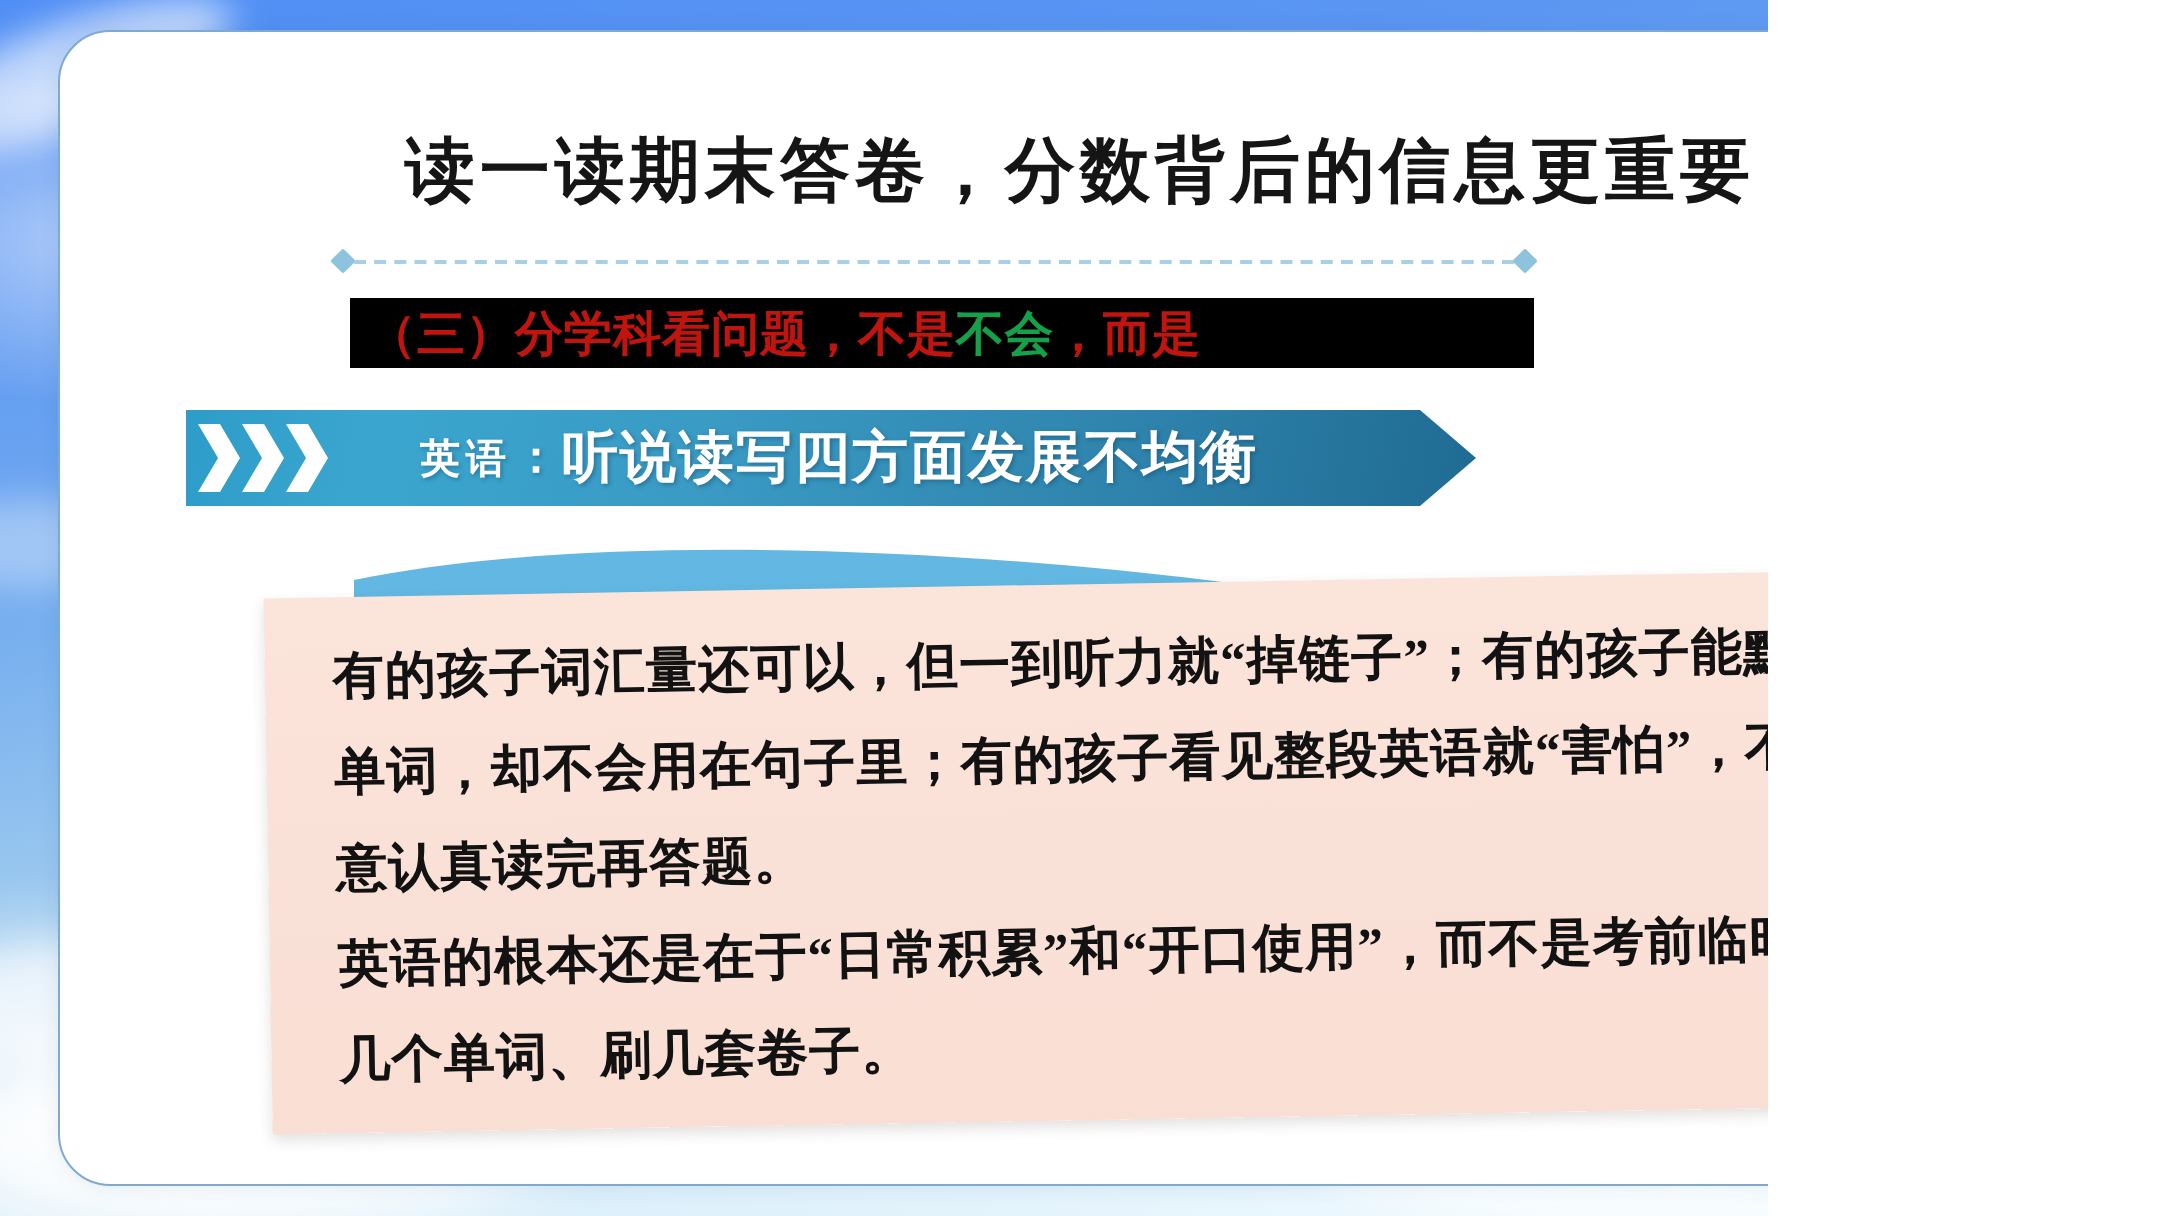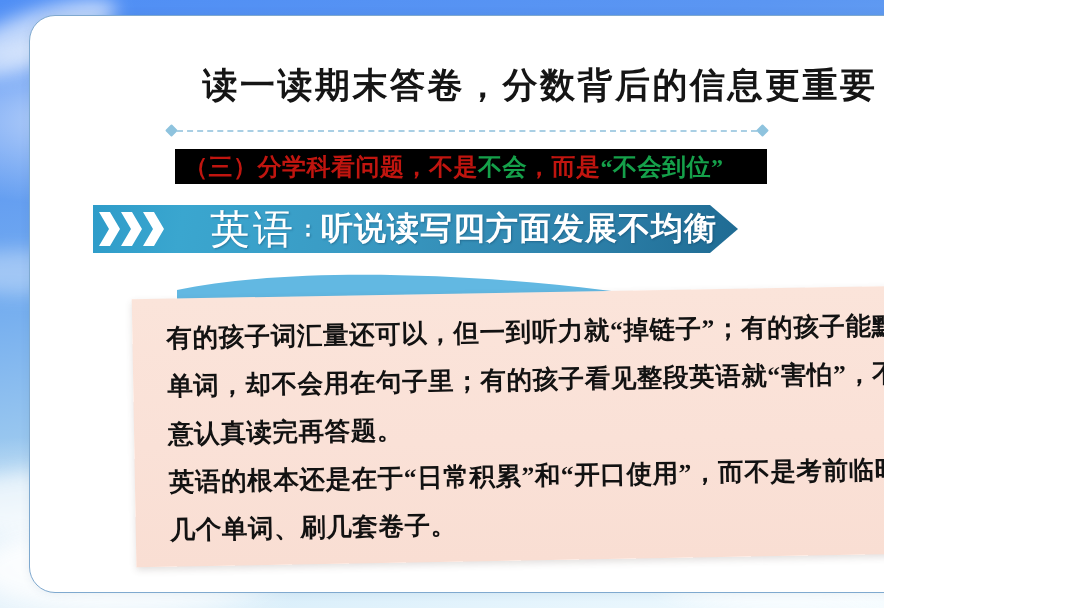--- a/index.html
+++ b/index.html
@@ -151,32 +151,32 @@
     left: 117px;
     top: 0;
     height: 48px;
     display: flex;
     align-items: center;
     color: #ffffff;
     white-space: nowrap;
     text-shadow: 1px 1px 2px rgba(10,50,80,0.35);
   }
   #banner .label .subject {
-    font-size: 40px;
-    font-weight: normal;
+    font-size: 20px;
+    font-weight: bold;
     letter-spacing: 3px;
     font-family: "Liberation Serif", "DejaVu Serif", serif;
   }
   #banner .label .colon {
     font-size: 22px;
     font-weight: bold;
     padding: 0 2px 0 1px;
   }
   #banner .label .desc {
-    font-size: 32px;
+    font-size: 28px;
     font-weight: bold;
     letter-spacing: 1px;
     font-family: "Liberation Serif", "DejaVu Serif", serif;
   }
 
   
   #wave {
     position: absolute;
     left: 143px;
     top: 252px;
@@ -234,21 +234,20 @@
     <div id="divider">
       <span class="cap left"></span>
       <span class="dash-line"></span>
       <span class="cap right"></span>
     </div>
 
     <div id="subtitle-band">
       <span class="st red">（三）分学科看问题，不是</span>
       <span class="st green">不会</span>
       <span class="st red">，而是</span>
-      <span class="st green">“不会到位”</span>
     </div>
 
     <div id="banner">
       <div class="body"></div>
       <span class="chev c1"></span>
       <span class="chev c2"></span>
       <span class="chev c3"></span>
       <div class="label">
         <span class="subject">英语</span>
         <span class="colon">：</span>

